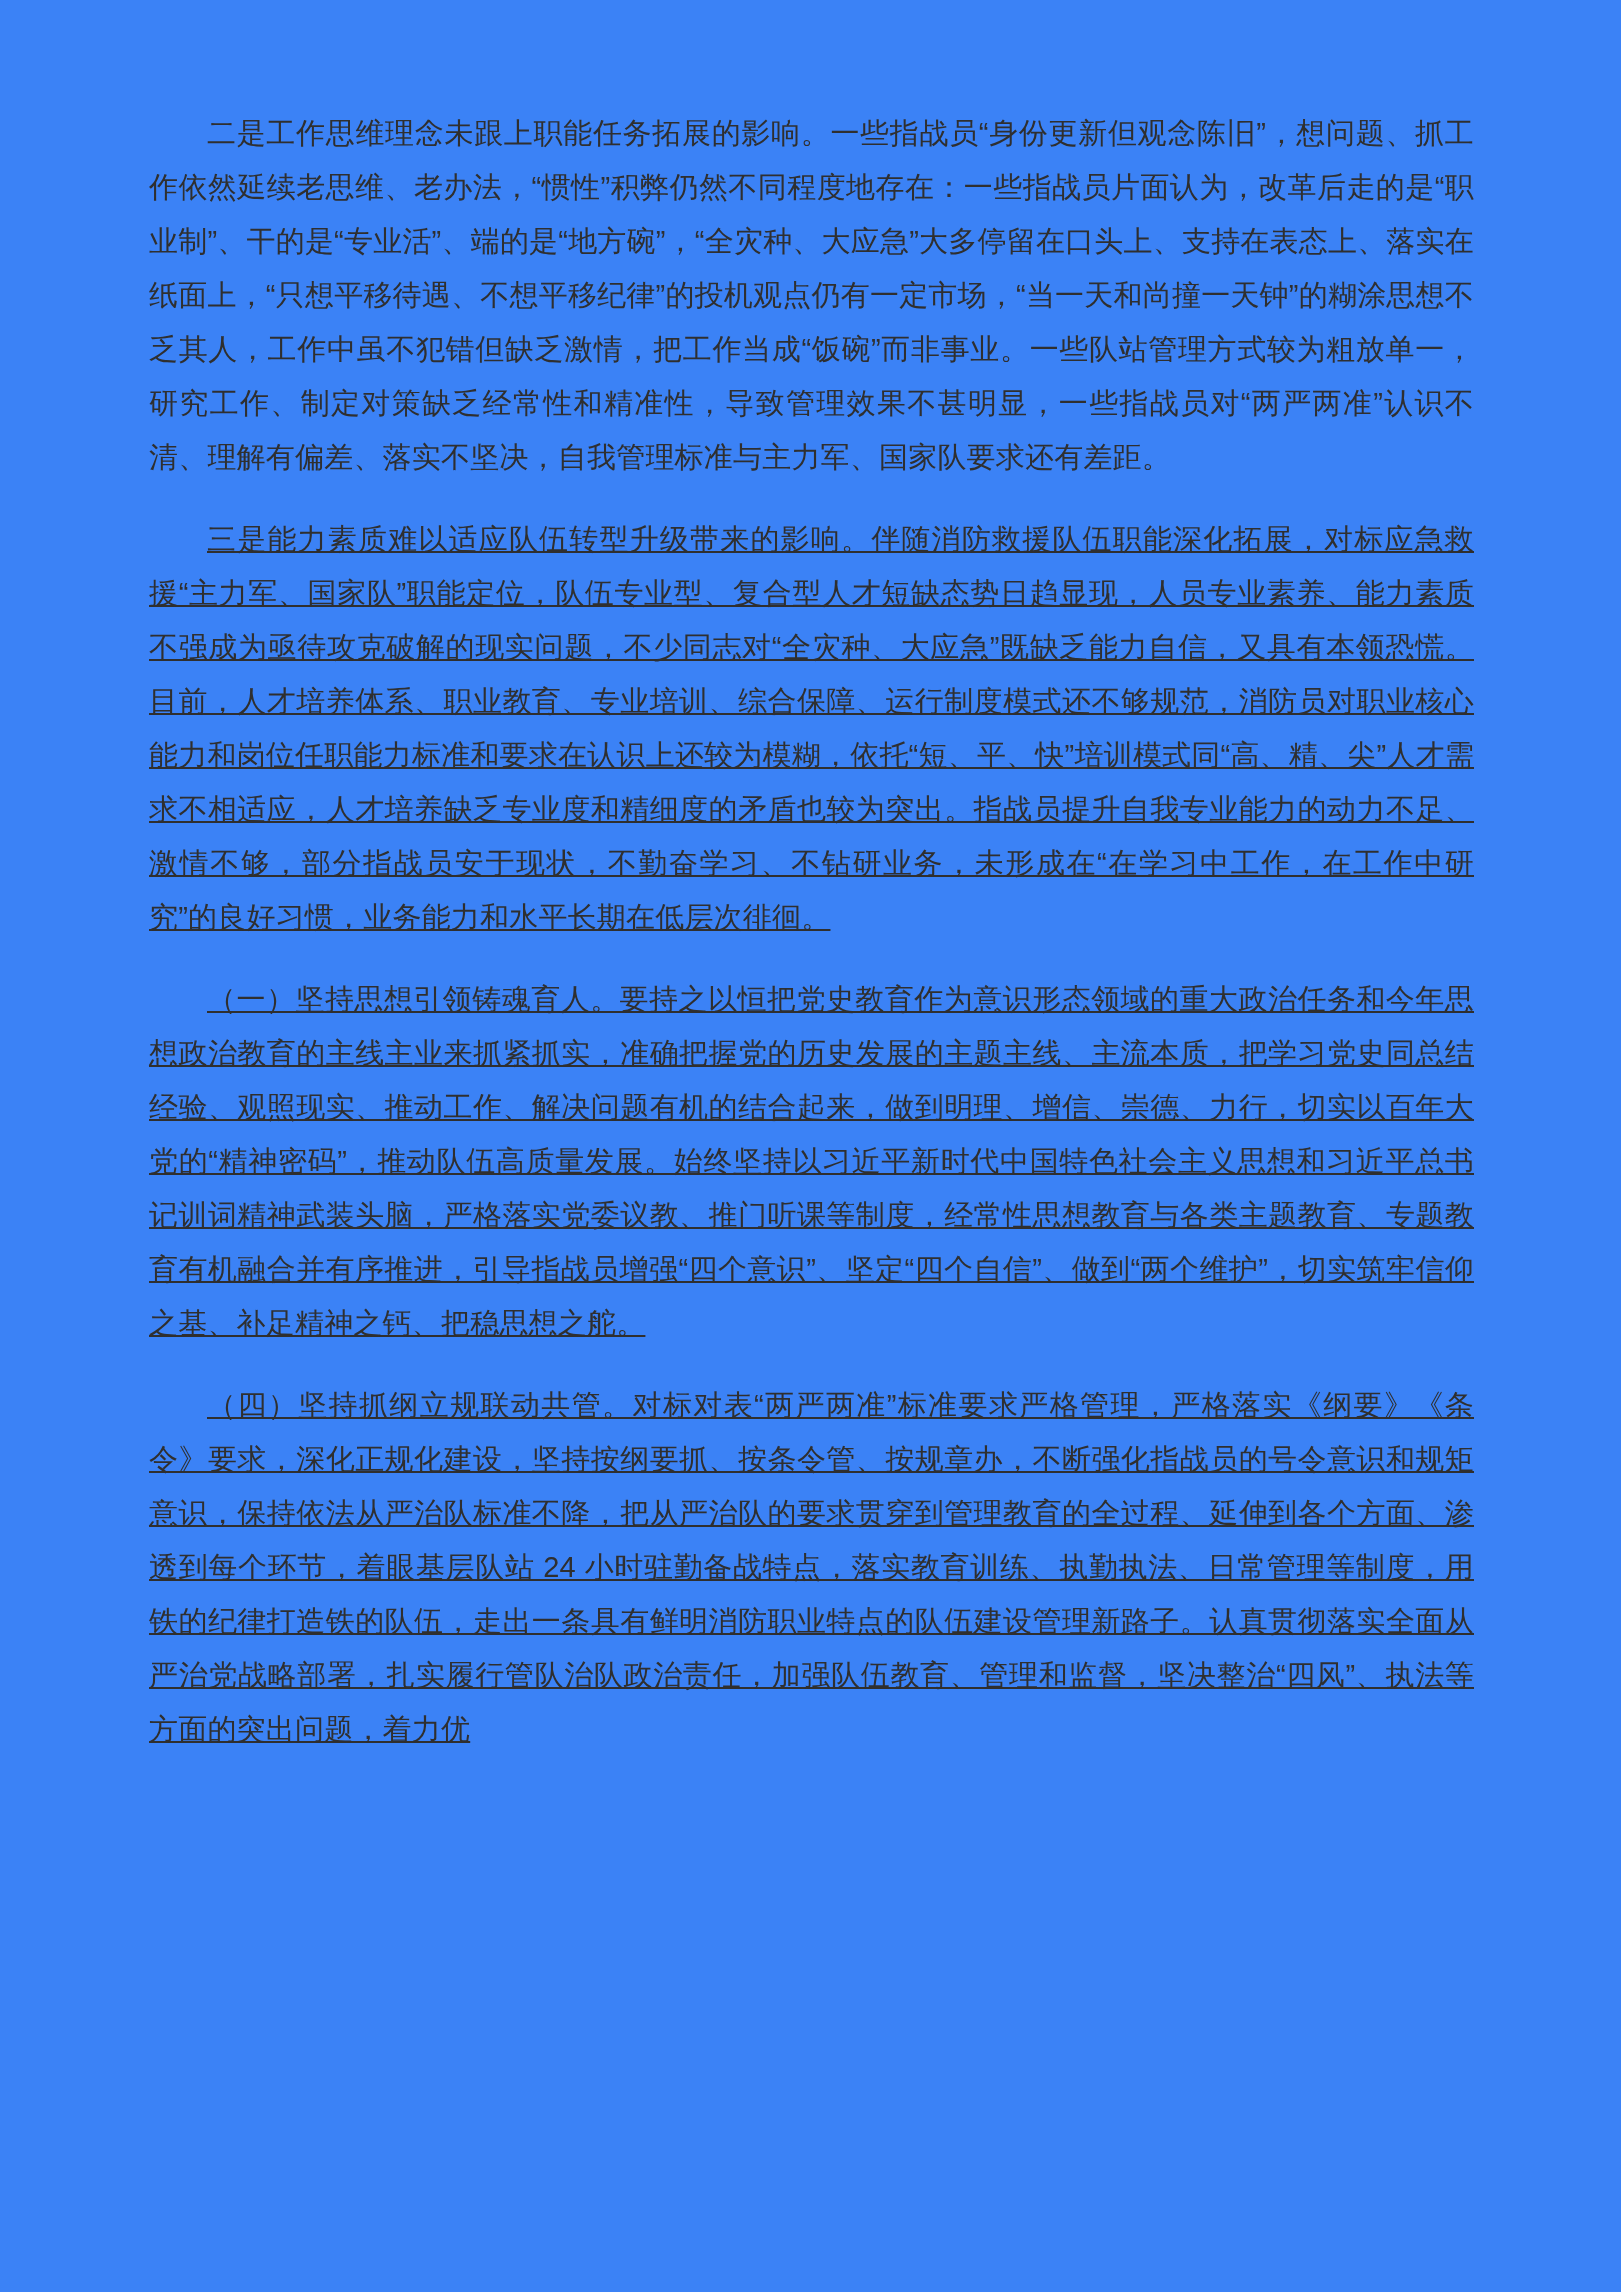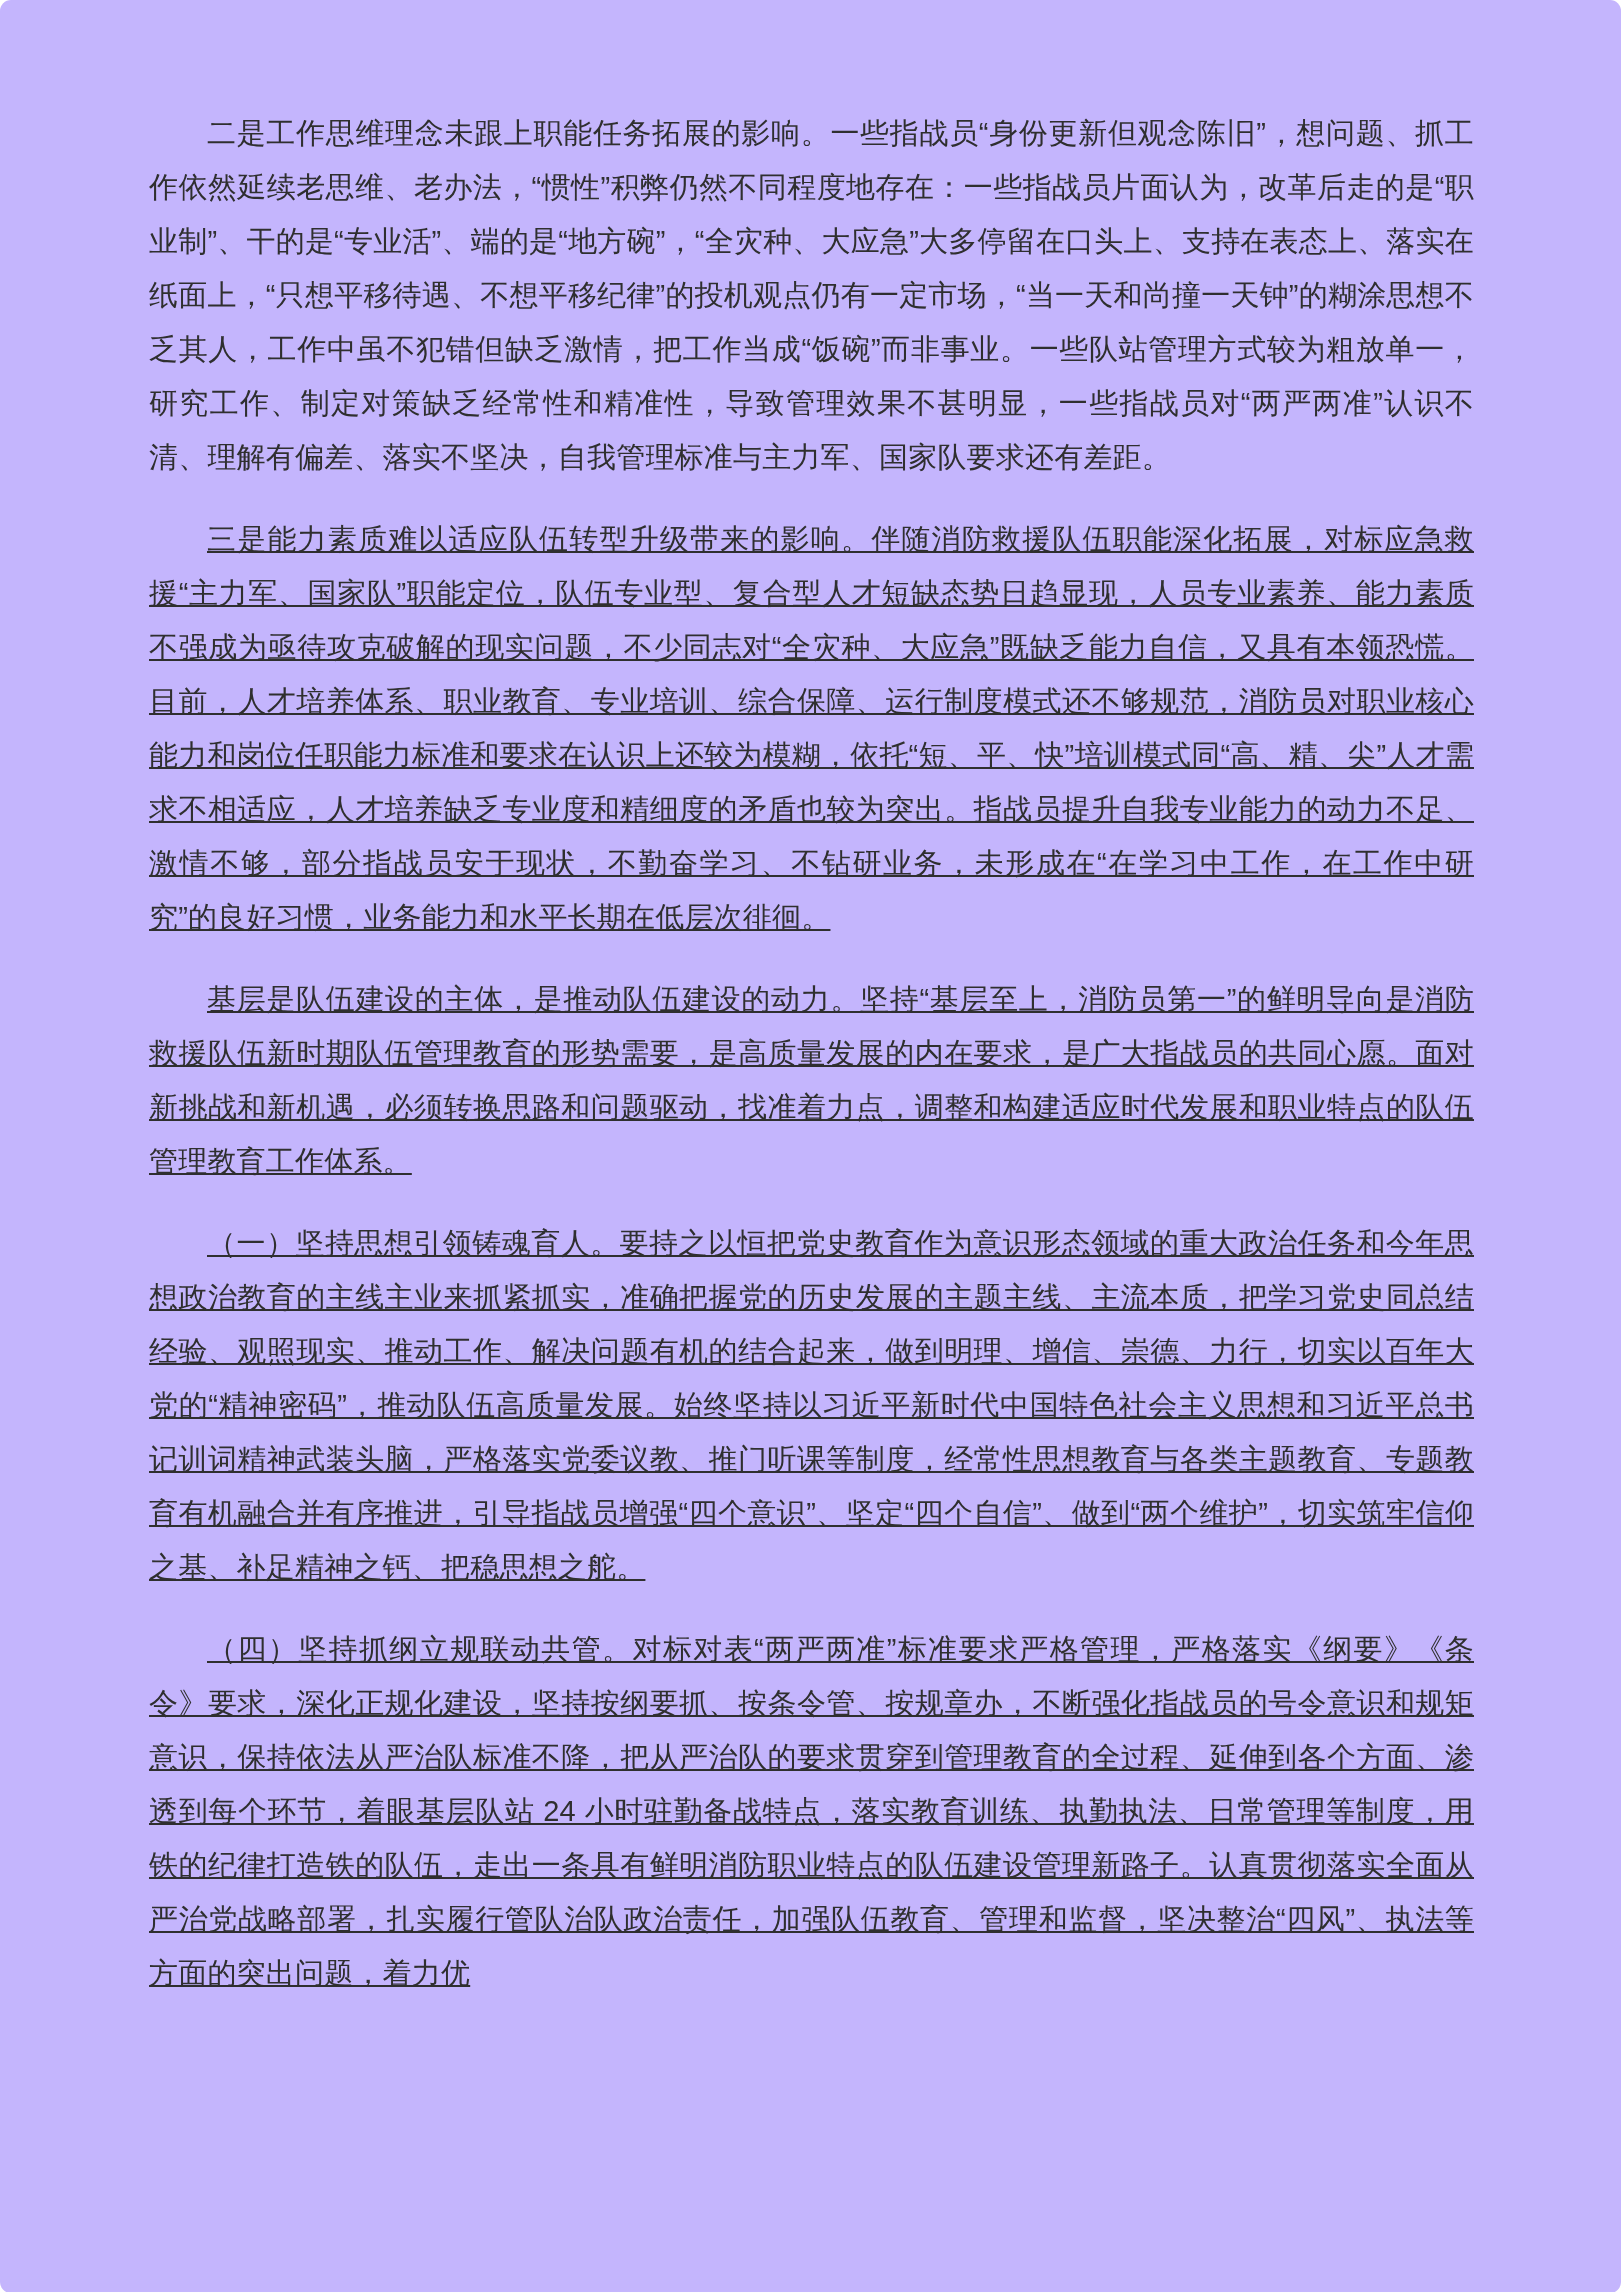--- a/index.html
+++ b/index.html
@@ -9,24 +9,23 @@
     background: #ffffff;
   }
   body {
     font-family: "Liberation Sans", "DejaVu Sans", sans-serif;
   }
   .page {
     position: relative;
     width: 1621px;
     height: 2293px;
     margin: 0 auto;
-    background: #c4b5fd;
+    background: #3b82f6;
     overflow: hidden;
     box-sizing: border-box;
-    border-radius: 11px;
   }
   .content {
     position: absolute;
     left: 149px;
     top: 106px;
     width: 1325px;
   }
   p.para {
     margin: 0 0 0 0;
     font-size: 29px;
@@ -60,21 +59,20 @@
 <body>
 
 <div class="page">
   <div class="content">
 
     <p class="para">二是工作思维理念未跟上职能任务拓展的影响。一些指战员“身份更新但观念陈旧”，想问题、抓工作依然延续老思维、老办法，“惯性”积弊仍然不同程度地存在：一些指战员片面认为，改革后走的是“职业制”、干的是“专业活”、端的是“地方碗”，“全灾种、大应急”大多停留在口头上、支持在表态上、落实在纸面上，“只想平移待遇、不想平移纪律”的投机观点仍有一定市场，“当一天和尚撞一天钟”的糊涂思想不乏其人，工作中虽不犯错但缺乏激情，把工作当成“饭碗”而非事业。一些队站管理方式较为粗放单一，研究工作、制定对策缺乏经常性和精准性，导致管理效果不甚明显，一些指战员对“两严两准”认识不清、理解有偏差、落实不坚决，自我管理标准与主力军、国家队要求还有差距。</p>
 
     <p class="para">三是能力素质难以适应队伍转型升级带来的影响。伴随消防救援队伍职能深化拓展，对标应急救援“主力军、国家队”职能定位，队伍专业型、复合型人才短缺态势日趋显现，人员专业素养、能力素质不强成为亟待攻克破解的现实问题，不少同志对“全灾种、大应急”既缺乏能力自信，又具有本领恐慌。目前，人才培养体系、职业教育、专业培训、综合保障、运行制度模式还不够规范，消防员对职业核心能力和岗位任职能力标准和要求在认识上还较为模糊，依托“短、平、快”培训模式同“高、精、尖”人才需求不相适应，人才培养缺乏专业度和精细度的矛盾也较为突出。指战员提升自我专业能力的动力不足、激情不够，部分指战员安于现状，不勤奋学习、不钻研业务，未形成在“在学习中工作，在工作中研究”的良好习惯，业务能力和水平长期在低层次徘徊。</p>
 
 
-    <p class="para">基层是队伍建设的主体，是推动队伍建设的动力。坚持“基层至上，消防员第一”的鲜明导向是消防救援队伍新时期队伍管理教育的形势需要，是高质量发展的内在要求，是广大指战员的共同心愿。面对新挑战和新机遇，必须转换思路和问题驱动，找准着力点，调整和构建适应时代发展和职业特点的队伍管理教育工作体系。</p>
 
     <p class="para">（一）坚持思想引领铸魂育人。要持之以恒把党史教育作为意识形态领域的重大政治任务和今年思想政治教育的主线主业来抓紧抓实，准确把握党的历史发展的主题主线、主流本质，把学习党史同总结经验、观照现实、推动工作、解决问题有机的结合起来，做到明理、增信、崇德、力行，切实以百年大党的“精神密码”，推动队伍高质量发展。始终坚持以习近平新时代中国特色社会主义思想和习近平总书记训词精神武装头脑，严格落实党委议教、推门听课等制度，经常性思想教育与各类主题教育、专题教育有机融合并有序推进，引导指战员增强“四个意识”、坚定“四个自信”、做到“两个维护”，切实筑牢信仰之基、补足精神之钙、把稳思想之舵。</p>
 
 
     <p class="para">（四）坚持抓纲立规联动共管。对标对表“两严两准”标准要求严格管理，严格落实《纲要》《条令》要求，深化正规化建设，坚持按纲要抓、按条令管、按规章办，不断强化指战员的号令意识和规矩意识，保持依法从严治队标准不降，把从严治队的要求贯穿到管理教育的全过程、延伸到各个方面、渗透到每个环节，着眼基层队站 24 小时驻勤备战特点，落实教育训练、执勤执法、日常管理等制度，用铁的纪律打造铁的队伍，走出一条具有鲜明消防职业特点的队伍建设管理新路子。认真贯彻落实全面从严治党战略部署，扎实履行管队治队政治责任，加强队伍教育、管理和监督，坚决整治“四风”、执法等方面的突出问题，着力优</p>
 
   </div>
 </div>
 
 

